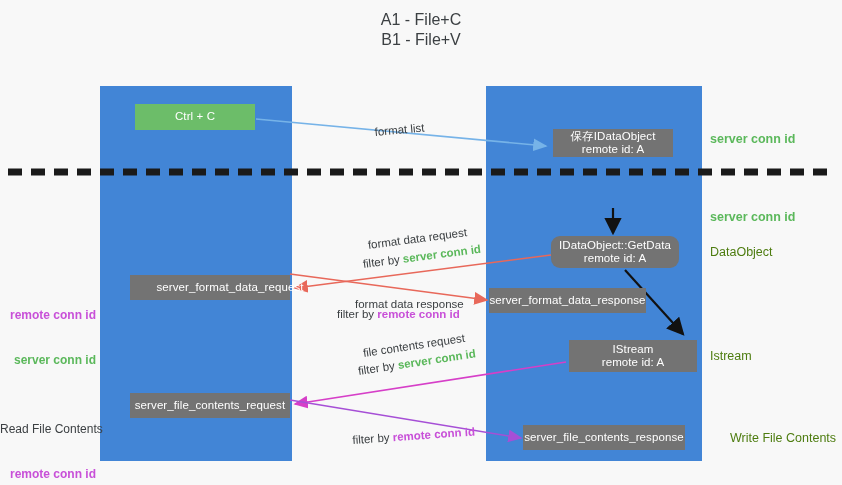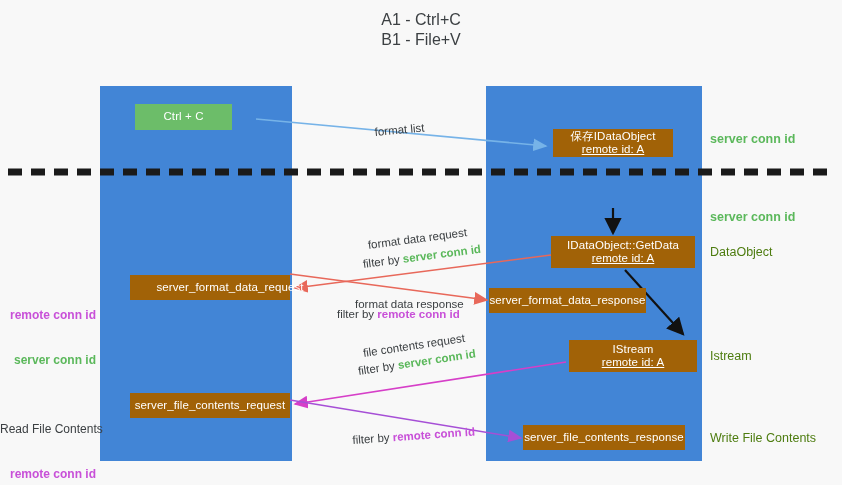--- a/index.html
+++ b/index.html
@@ -54,22 +54,22 @@
     flex-direction: column;
     align-items: center;
     justify-content: center;
     text-align: center;
     color: #ffffff;
     font-size: 11.5px;
     line-height: 13.5px;
     letter-spacing: 0.1px;
   }
   .node.green { background: #6cbd69; }
-  .node.orange { background: #a16207; }
-  .node .l2 { display: block; text-decoration: underline; }
+  .node.orange { background: #737373; }
+  .node .l2 { display: block; }
 
   
   .caption {
     font-size: 12.5px;
     line-height: 16px;
     color: #4d7c0f;
     white-space: pre;
   }
   .green-text { color: #5bb85b; font-weight: bold; }
   .purple-text { color: #c850d8; font-weight: bold; }
@@ -101,21 +101,21 @@
     width: 842px; height: 485px;
     overflow: visible;
     pointer-events: none;
   }
 </style>
 </head>
 <body>
 
 <div id="stage">
 
-  <div class="abs" id="title"><span>A1 - Ctrl+C</span>
+  <div class="abs" id="title"><span>A1 - File+C</span>
 <span>B1 - File+V</span></div>
 
   <div class="abs col-head" style="left:100px; top:58px; width:192px;">
     <div>A1</div>
     <div>remote</div>
   </div>
   <div class="abs col-head" style="left:486px; top:58px; width:216px;">
     <div>B1</div>
     <div>connection</div>
   </div>
@@ -152,31 +152,31 @@
 
     <line x1="551" y1="255" x2="295" y2="288" stroke="#e8685a" stroke-width="1.6" marker-end="url(#ah-red)"></line>
 
     <line x1="290" y1="274" x2="487" y2="300" stroke="#e8685a" stroke-width="1.6" marker-end="url(#ah-red)"></line>
 
     <line x1="566" y1="362" x2="295" y2="404" stroke="#d63fc8" stroke-width="1.6" marker-end="url(#ah-magenta)"></line>
 
     <line x1="290" y1="400" x2="521" y2="438" stroke="#a64fd6" stroke-width="1.6" marker-end="url(#ah-purple)"></line>
   </svg>
 
-  <div class="abs node green" style="left:135px; top:104px; width:97px; height:26px;text-align:right;">
+  <div class="abs node green" style="left:135px; top:104px; width:120px; height:26px;text-align:right;">
     <span>Ctrl + C</span>
   </div>
 
   <div class="abs node orange" style="left:553px; top:129px; width:120px; height:28px;">
     <span>保存IDataObject</span>
     <span class="l2">remote id: A</span>
   </div>
 
 
-  <div class="abs node orange" style="left:551px; top:236px; width:144px; height:32px;">
+  <div class="abs node orange" style="left:551px; top:236px; width:128px; height:32px;border-radius:9px;">
     <span>IDataObject::GetData</span>
     <span class="l2">remote id: A</span>
   </div>
 
   <div class="abs node orange" style="left:569px; top:340px; width:128px; height:32px;">
     <span>IStream</span>
     <span class="l2">remote id: A</span>
   </div>
 
   <div class="abs node orange" style="left:130px; top:275px; width:160px; height:25px;padding-left:40px;">
@@ -192,21 +192,21 @@
   </div>
 
   <div class="abs node orange" style="left:523px; top:425px; width:162px; height:25px;">
     <span>server_file_contents_response</span>
   </div>
 
   <div class="abs caption green-text" style="left:710px; top:131px;">server conn id</div>
   <div class="abs caption green-text" style="left:710px; top:209px;">server conn id</div>
   <div class="abs caption" style="left:710px; top:244px;">DataObject</div>
   <div class="abs caption" style="left:710px; top:348px;">Istream</div>
-  <div class="abs caption" style="left:710px; top:430px;">Write File Contents</div>
+  <div class="abs caption" style="left:730px; top:430px;">Write File Contents</div>
 
   <div class="abs left-cap" style="left:0px; top:278px; width:96px;">
     <div class="purple-text">remote conn id</div>
     <div class="green-text">server conn id</div>
   </div>
 
   <div class="abs left-cap" style="left:0px; top:392px; width:96px;">
     <div>Read File Contents</div>
     <div class="purple-text">remote conn id</div>
     

